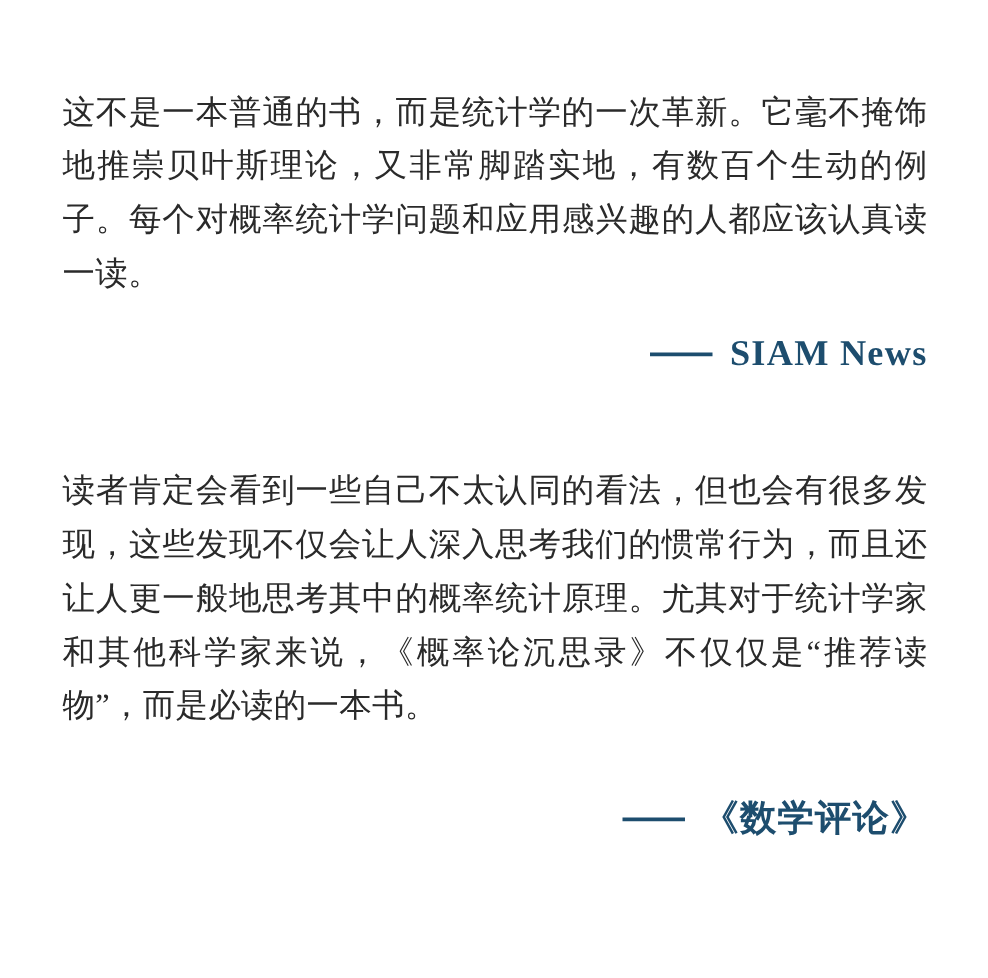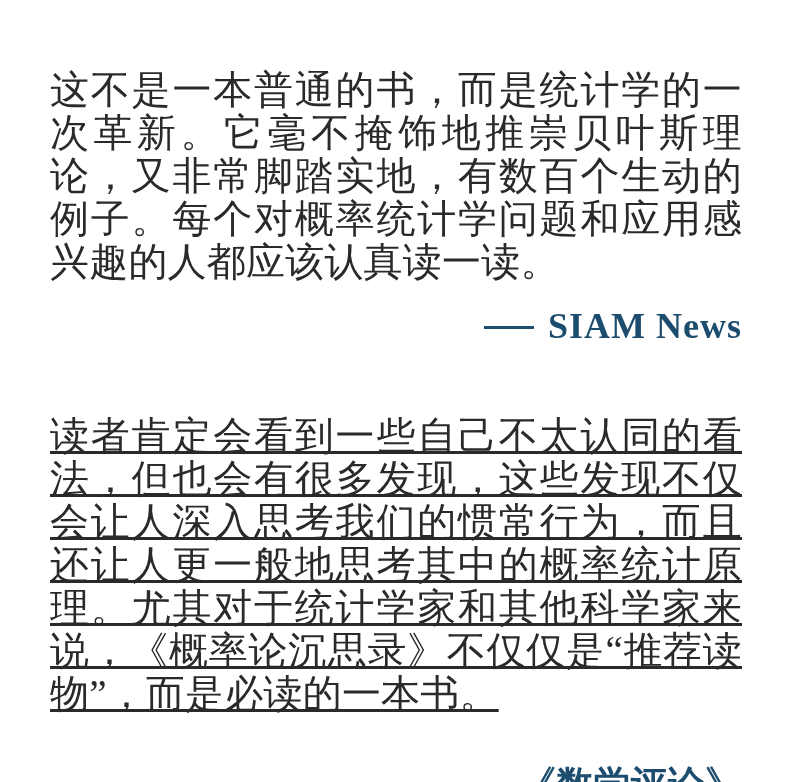--- a/index.html
+++ b/index.html
@@ -13,36 +13,35 @@
     height: 782px;
     box-sizing: border-box;
     padding: 68px 48px 0 50px;
     background: var(--page-bg, #ffffff);
     font-family: "Liberation Serif", "DejaVu Serif", serif;
     color: var(--text-color, #2a2a2a);
     overflow: hidden;
   }
   .quote-text {
     margin: 0;
-    font-size: 39px;
+    font-size: 26px;
     line-height: 43px;
     letter-spacing: 0.2px;
     text-align: justify;
     text-align-last: left;
     text-justify: inter-ideograph;
   }
   .quote-2 {
     margin-top: 66px;
-    text-decoration: underline;
   }
   .attribution {
     margin: 0;
     margin-top: 22px;
     text-align: right;
-    font-size: 36px;
+    font-size: 29px;
     line-height: 43px;
     font-weight: bold;
     color: var(--accent-color, #1d4d6e);
     white-space: nowrap;
   }
   .attribution-2 {
     margin-top: 48px;
   }
   .dash {
     display: inline-block;

